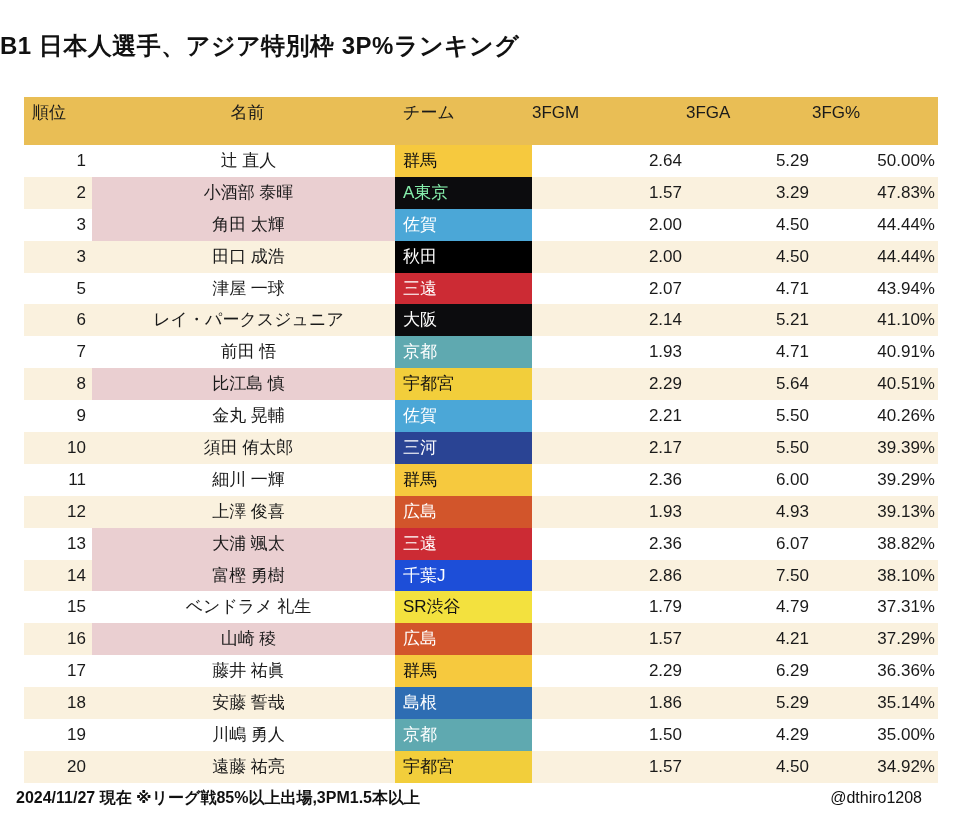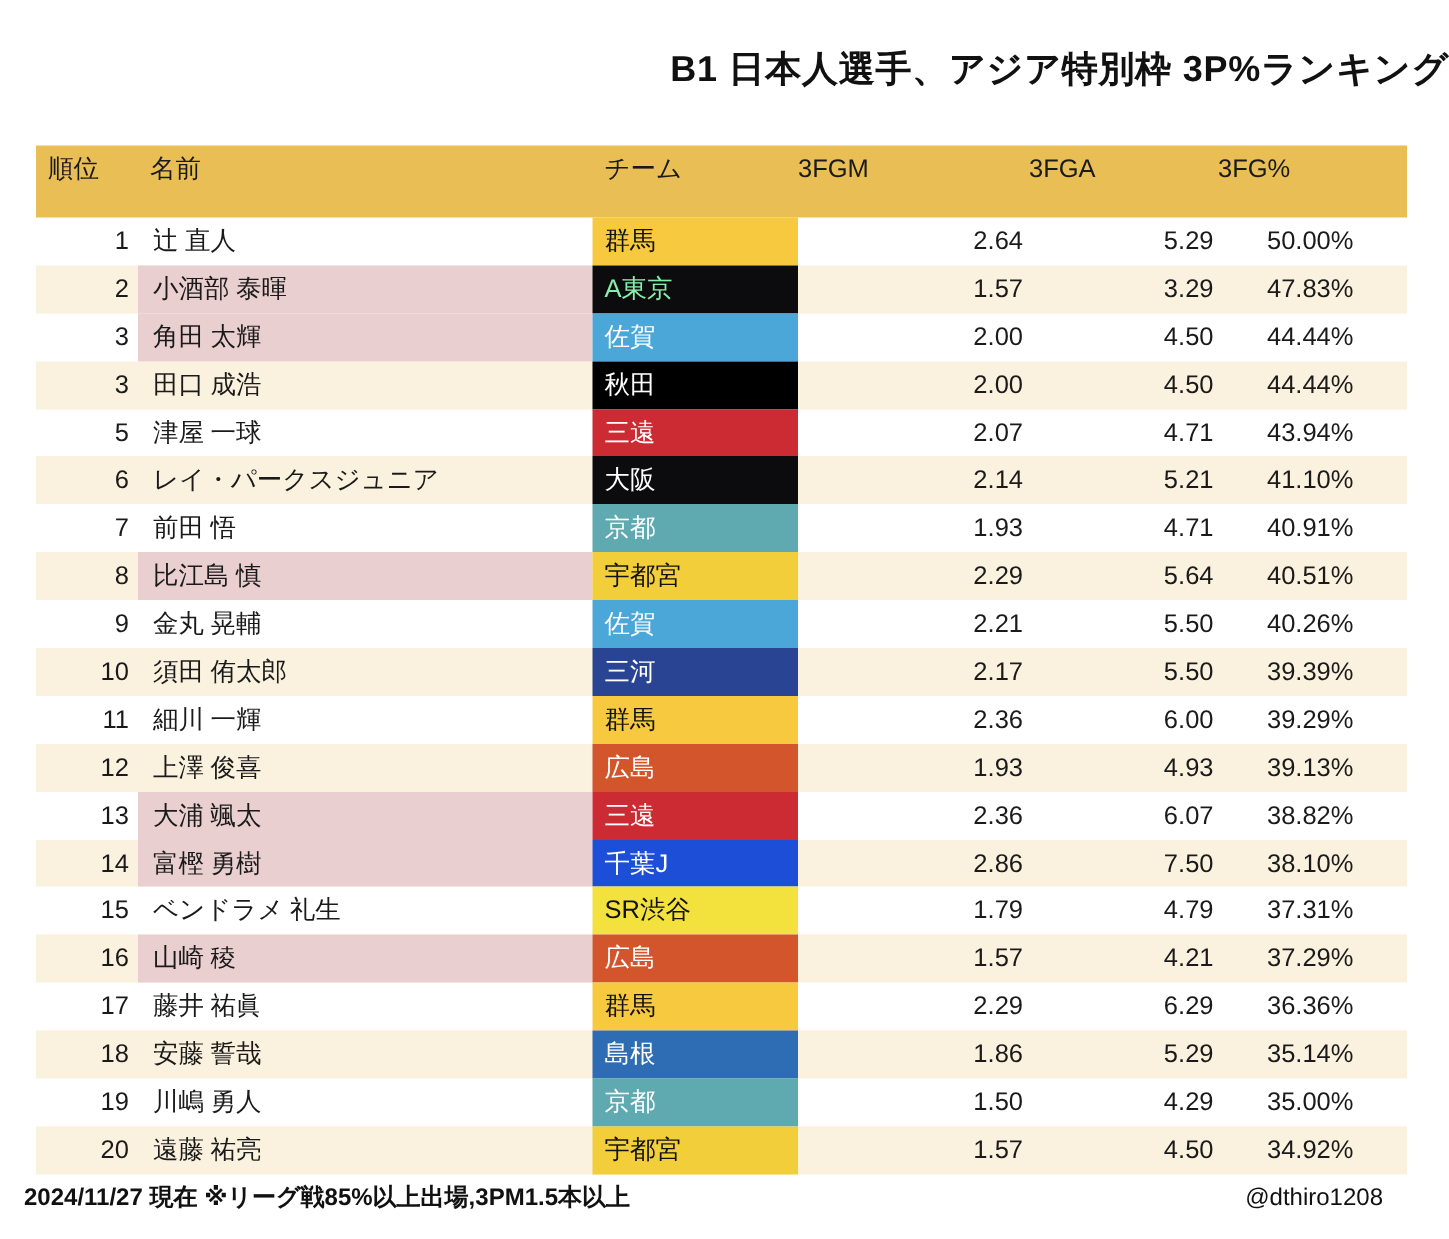--- a/index.html
+++ b/index.html
@@ -3,46 +3,46 @@
 <meta charset="utf-8">
 <style>
   html,body{margin:0;padding:0;}
   body{
     width:966px;height:826px;background:#ffffff;position:relative;overflow:hidden;
     font-family:"Liberation Sans","DejaVu Sans",sans-serif;
     color:#1a1a1a;
   }
   .title{
     position:absolute;top:30px;left:0;width:966px;
-    text-align:right;font-size:24px;font-weight:700;color:#111;
+    text-align:left;font-size:24px;font-weight:700;color:#111;
     margin:0;letter-spacing:.5px;
   }
   .table{
     position:absolute;left:24px;top:97px;width:914px;
   }
   .tr{
     display:grid;
     grid-template-columns:68px 303px 137px 154px 126px 126px;
     height:31.9px;line-height:31.9px;
     font-size:17px;
   }
   .thead{
     height:48px;line-height:32px;
     background:var(--header-bg,#E9BE55);
     font-size:17px;
   }
   .tr.alt{background:var(--row-alt,#FAF1DE);}
   .td,.th{white-space:nowrap;overflow:hidden;}
   .rank{text-align:right;padding-right:6px;}
-  .name{text-align:left;padding-left:10px;font-family:Liberation Serif, serif;}
+  .name{text-align:center;padding-left:10px;}
   .name.hl{background:var(--hl,#EACFD1);}
   .team{text-align:left;padding-left:8px;}
   .num{text-align:right;padding-right:4px;}
   .fga{padding-right:3px;}
-  .fgp{padding-right:3px;text-align:center;}
+  .fgp{padding-right:3px;}
   .th.rank{text-align:left;padding-left:8px;}
   .th.name{padding-left:8px;}
   .th.team{padding-left:8px;}
   .th.num{text-align:left;padding-right:80px;}
   .footer{
     position:absolute;left:8px;top:772px;width:914px;
     display:flex;justify-content:space-between;align-items:baseline;margin-top:16px;
   }
   .footer .note{font-size:16px;font-weight:700;color:#111;padding-left:8px;}
   .footer .credit{font-size:16px;font-weight:500;color:#111;}

